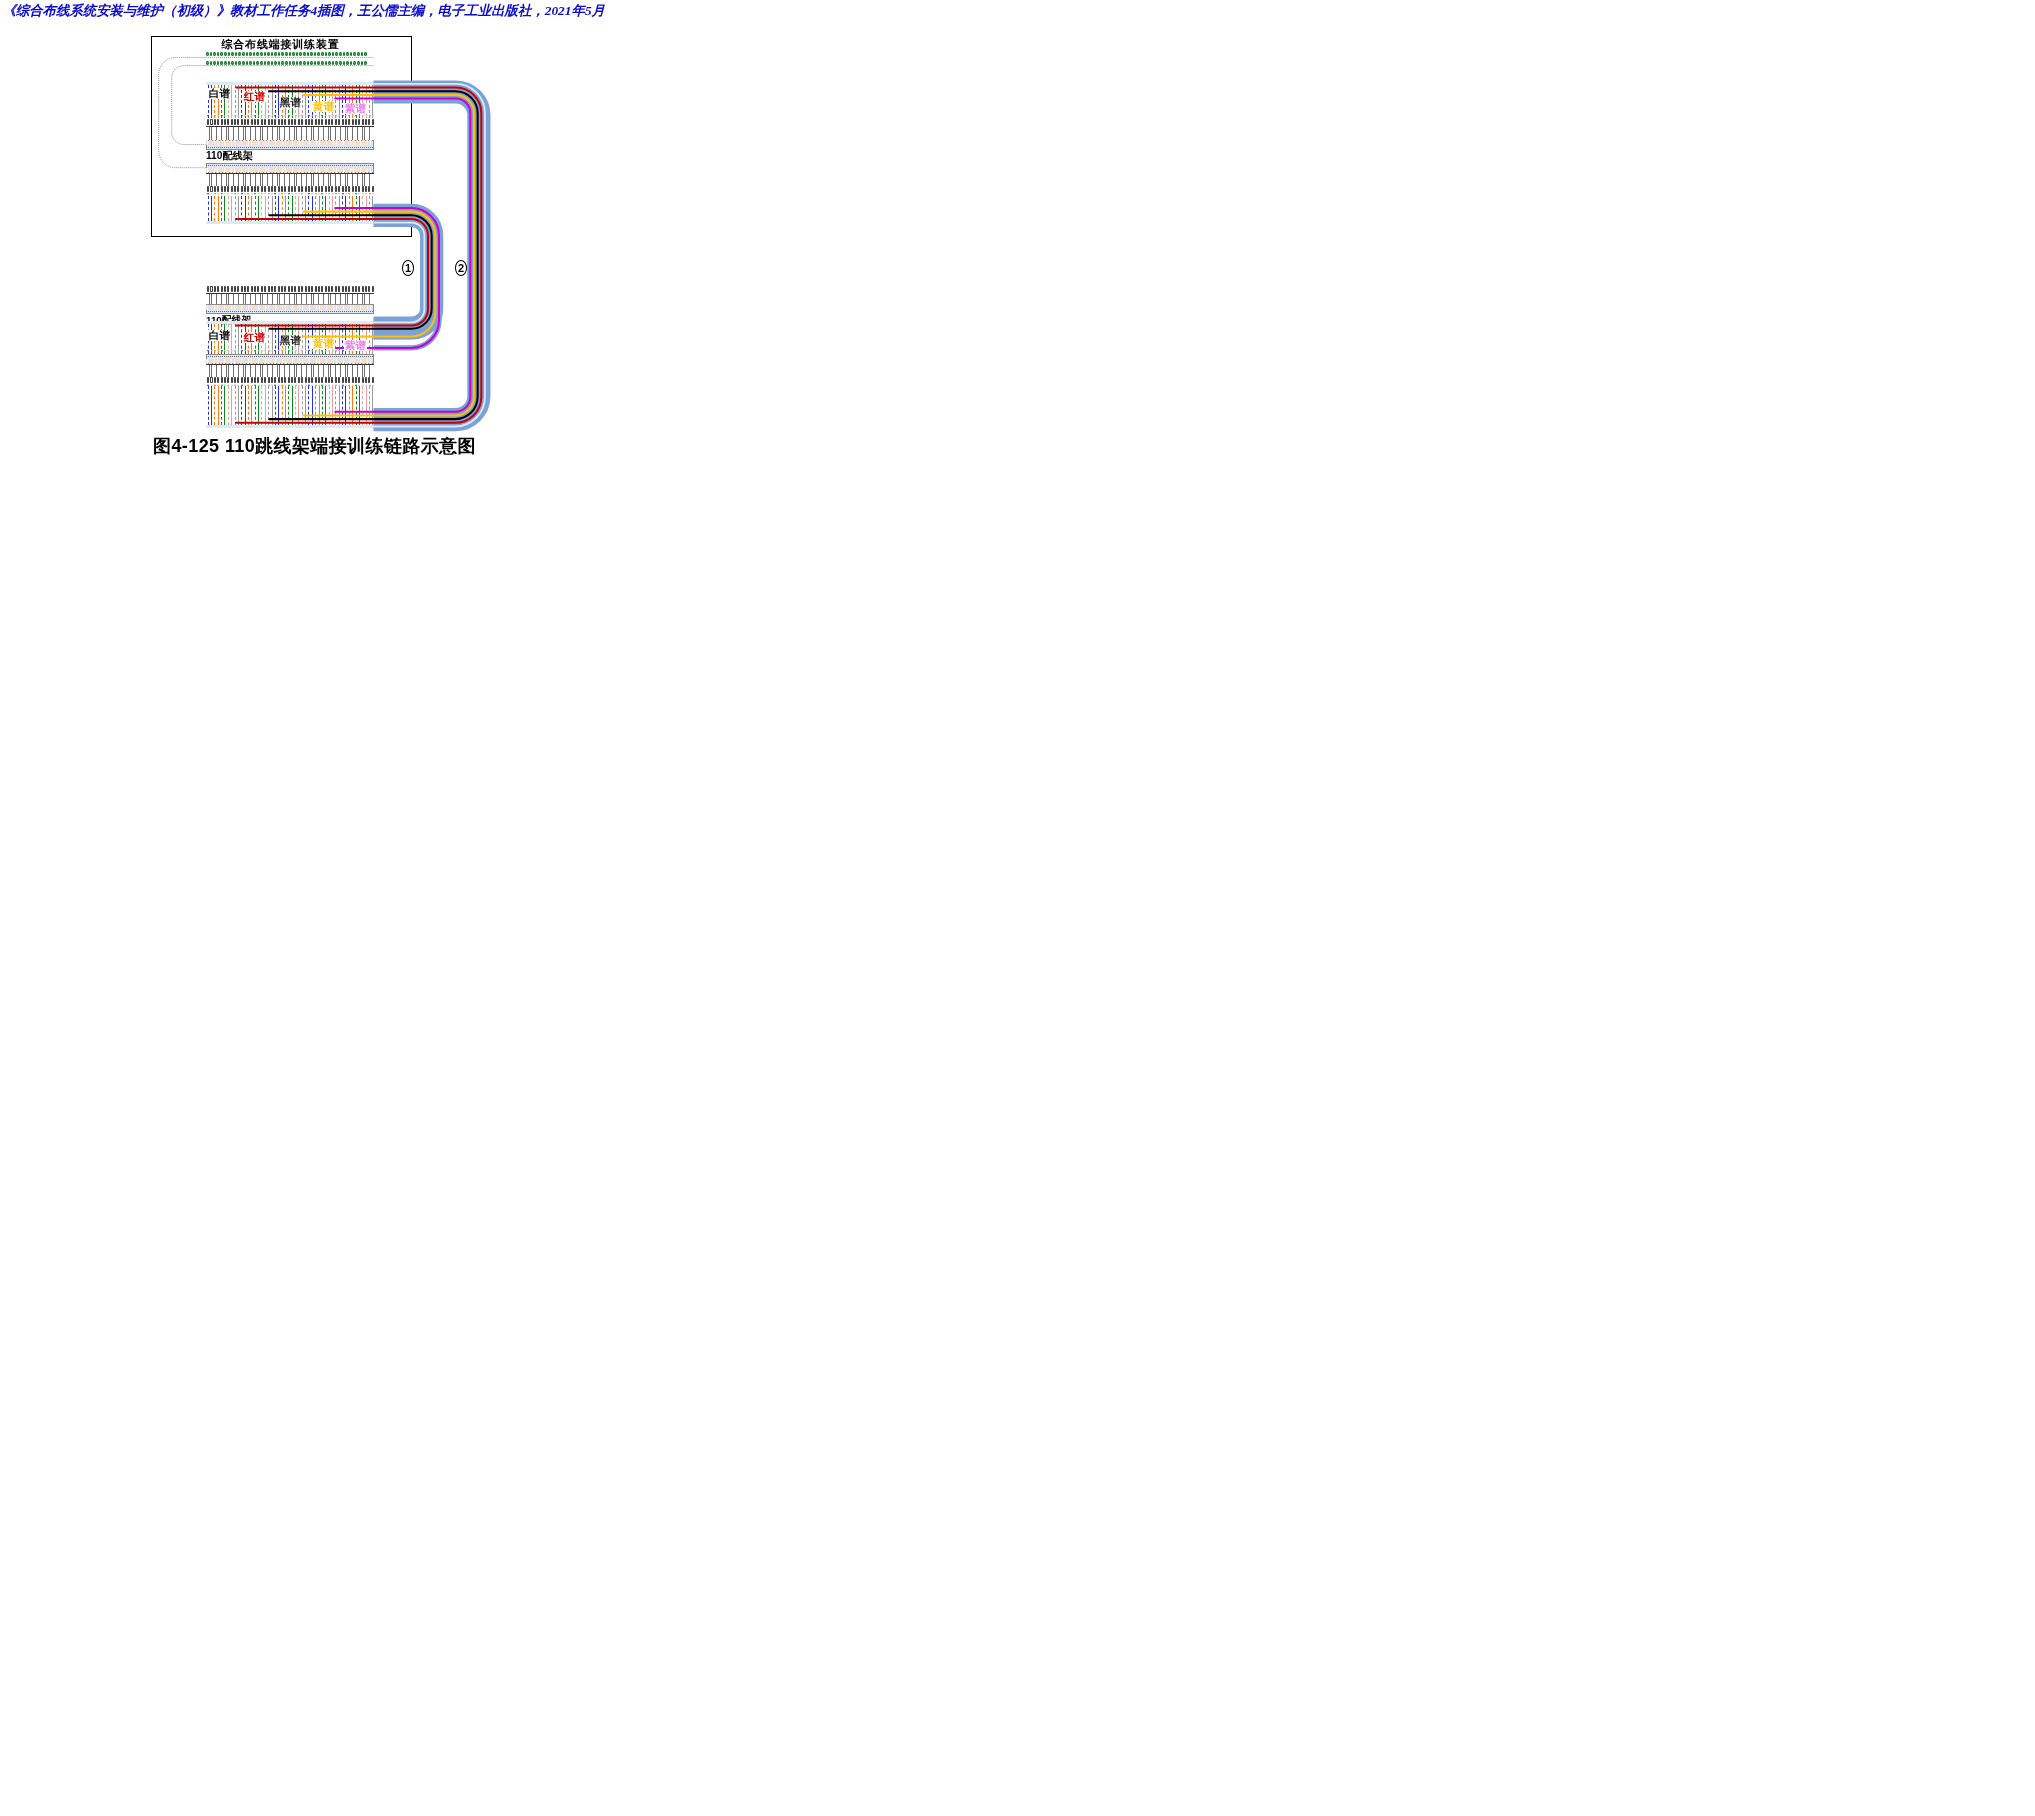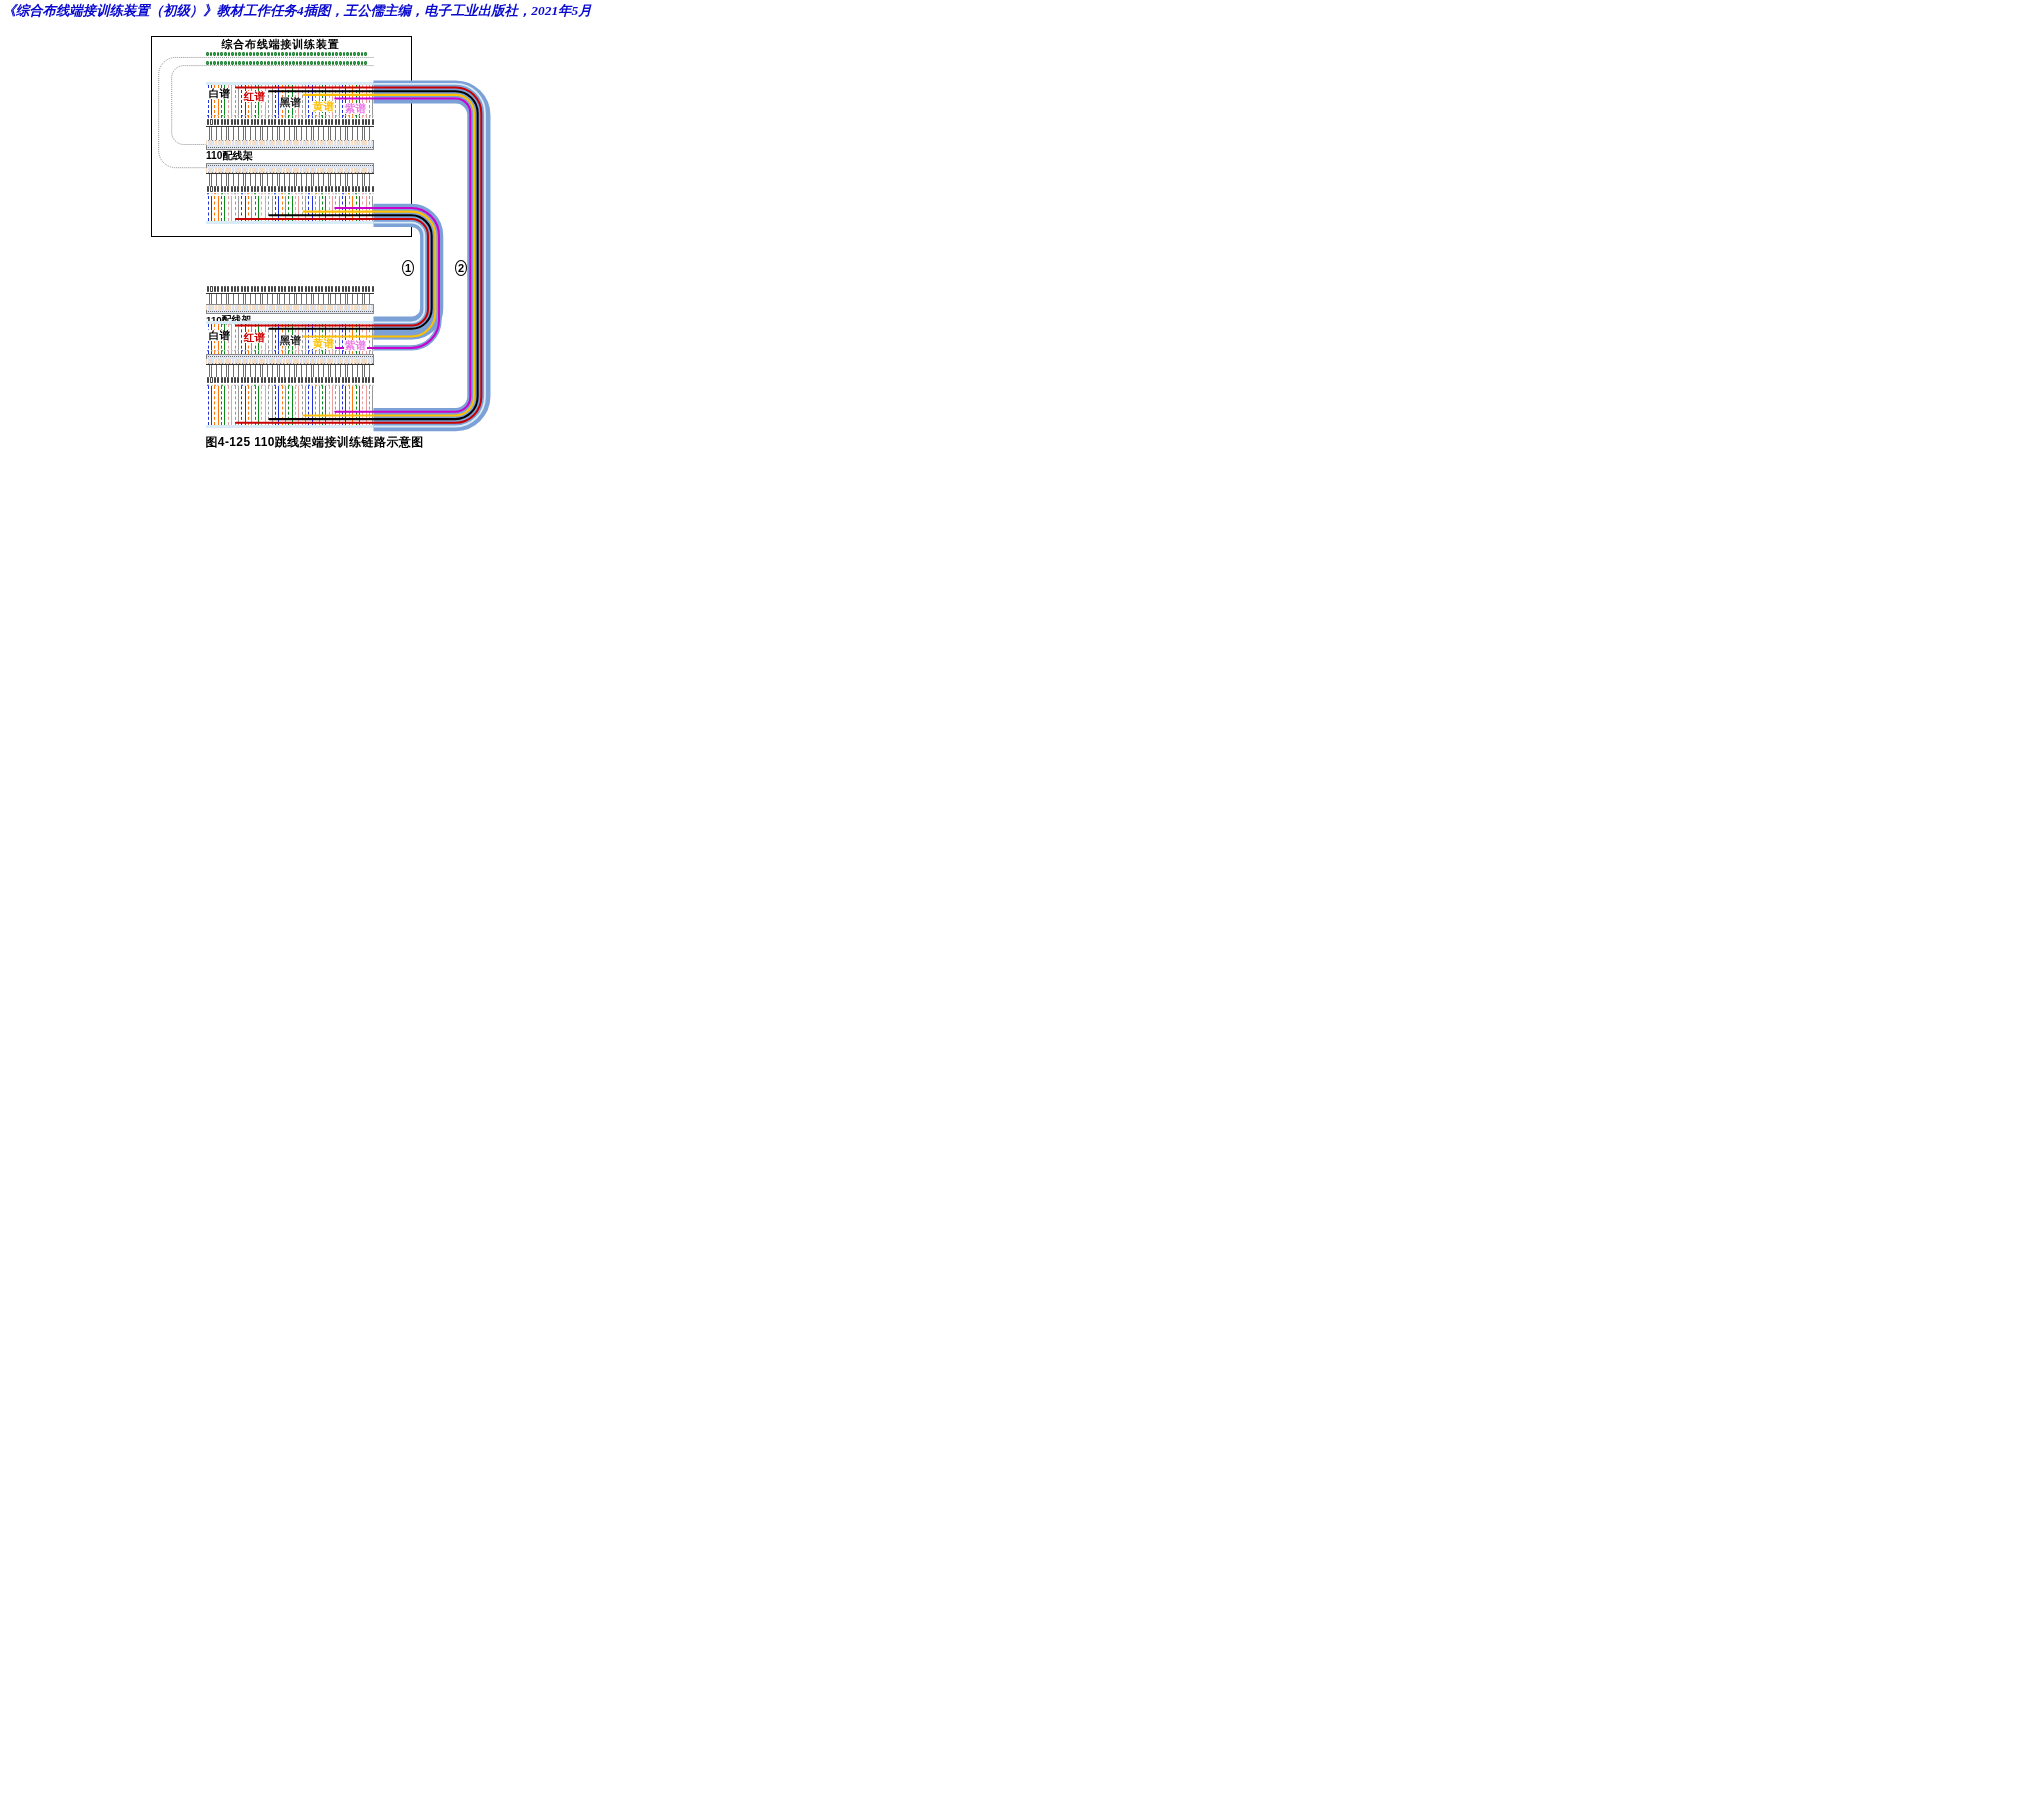--- a/index.html
+++ b/index.html
@@ -45,28 +45,28 @@
   #rack-label-bottom{top:314px;font-size:9.8px;}
 
   .spec-label{position:absolute;font-size:10.6px;font-weight:bold;background:#fff;padding:0 0.8px;line-height:1.05;white-space:nowrap;}
 
   svg#cable-layer{position:absolute;left:0;top:0;}
   .lk{fill:none;}
 
   .circ-num{width:12.2px;height:16.3px;border:1.2px solid #000;border-radius:50%;background:#fff;
     text-align:center;line-height:14.7px;font-size:11px;font-weight:bold;color:#000;box-sizing:border-box;}
 
-  #caption{left:0;top:434px;width:629px;text-align:center;font-size:12px;font-weight:bold;color:#000;letter-spacing:0.4px;}
+  #caption{left:0;top:434px;width:629px;text-align:center;font-size:18px;font-weight:bold;color:#000;letter-spacing:0.4px;}
 </style>
 </head>
 <body>
 
 <div id="page">
 
-  <div id="header-text" class="abs" style="color: rgb(10, 10, 207);">《综合布线端接训练装置（初级）》教材工作任务4插图，王公儒主编，电子工业出版社，2021年5月</div>
+  <div id="header-text" class="abs" style="color: rgb(10, 10, 207);">《综合布线系统安装与维护（初级）》教材工作任务4插图，王公儒主编，电子工业出版社，2021年5月</div>
 
   <div id="device-box" class="abs"></div>
   <div id="device-box-title" class="abs">综合布线端接训练装置</div>
 
   <div class="dots-row abs" id="dots-row-1" style="top:52px">
       <div class="gdot" style="background: rgb(46, 176, 74);"></div>
       <div class="gdot" style="background: rgb(46, 176, 74);"></div>
       <div class="gdot" style="background: rgb(46, 176, 74);"></div>
       <div class="gdot" style="background: rgb(46, 176, 74);"></div>
       <div class="gdot" style="background: rgb(46, 176, 74);"></div>

